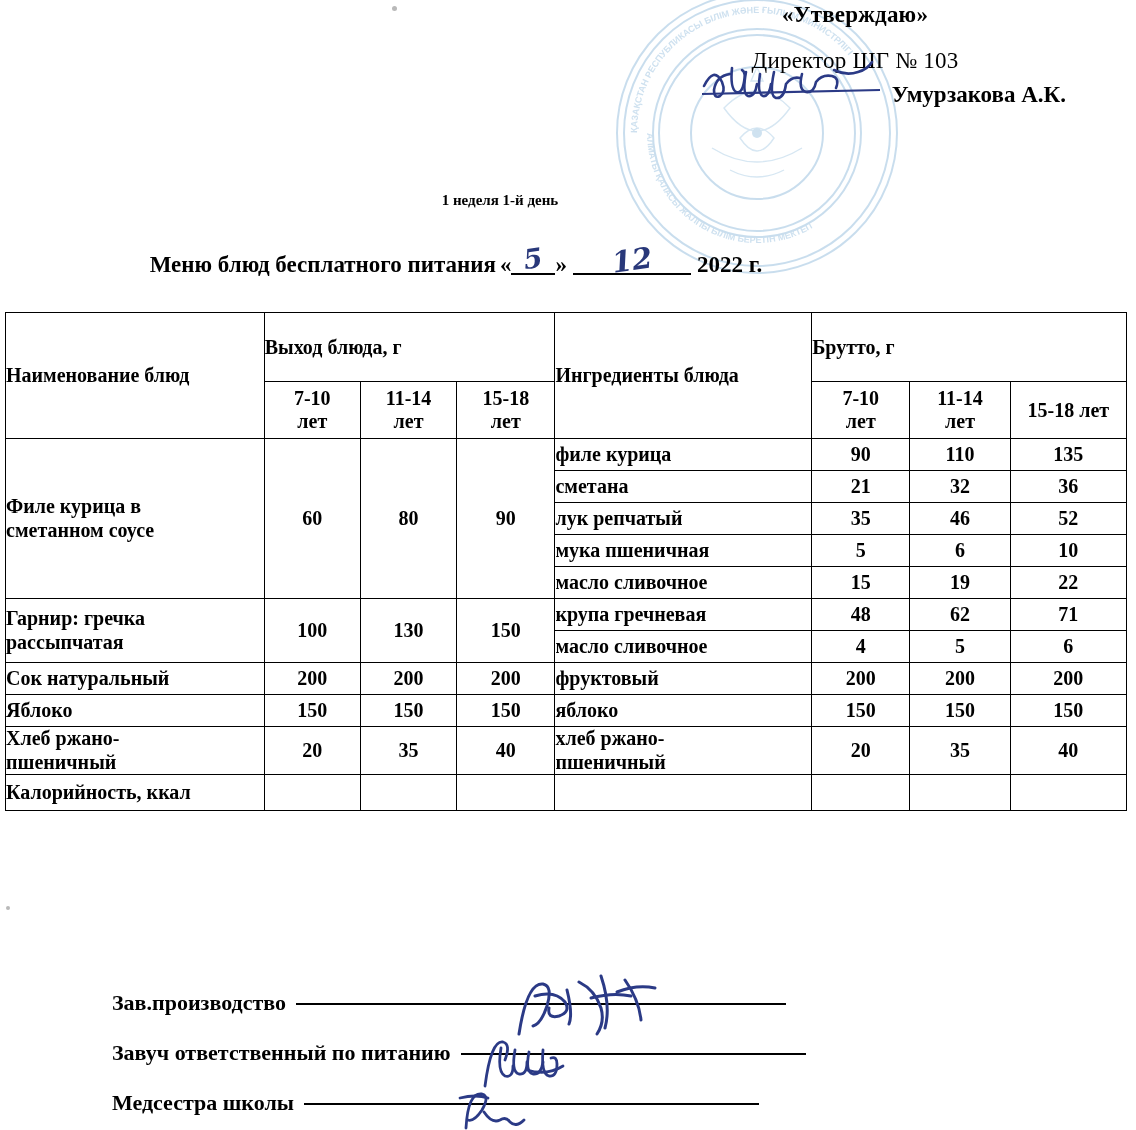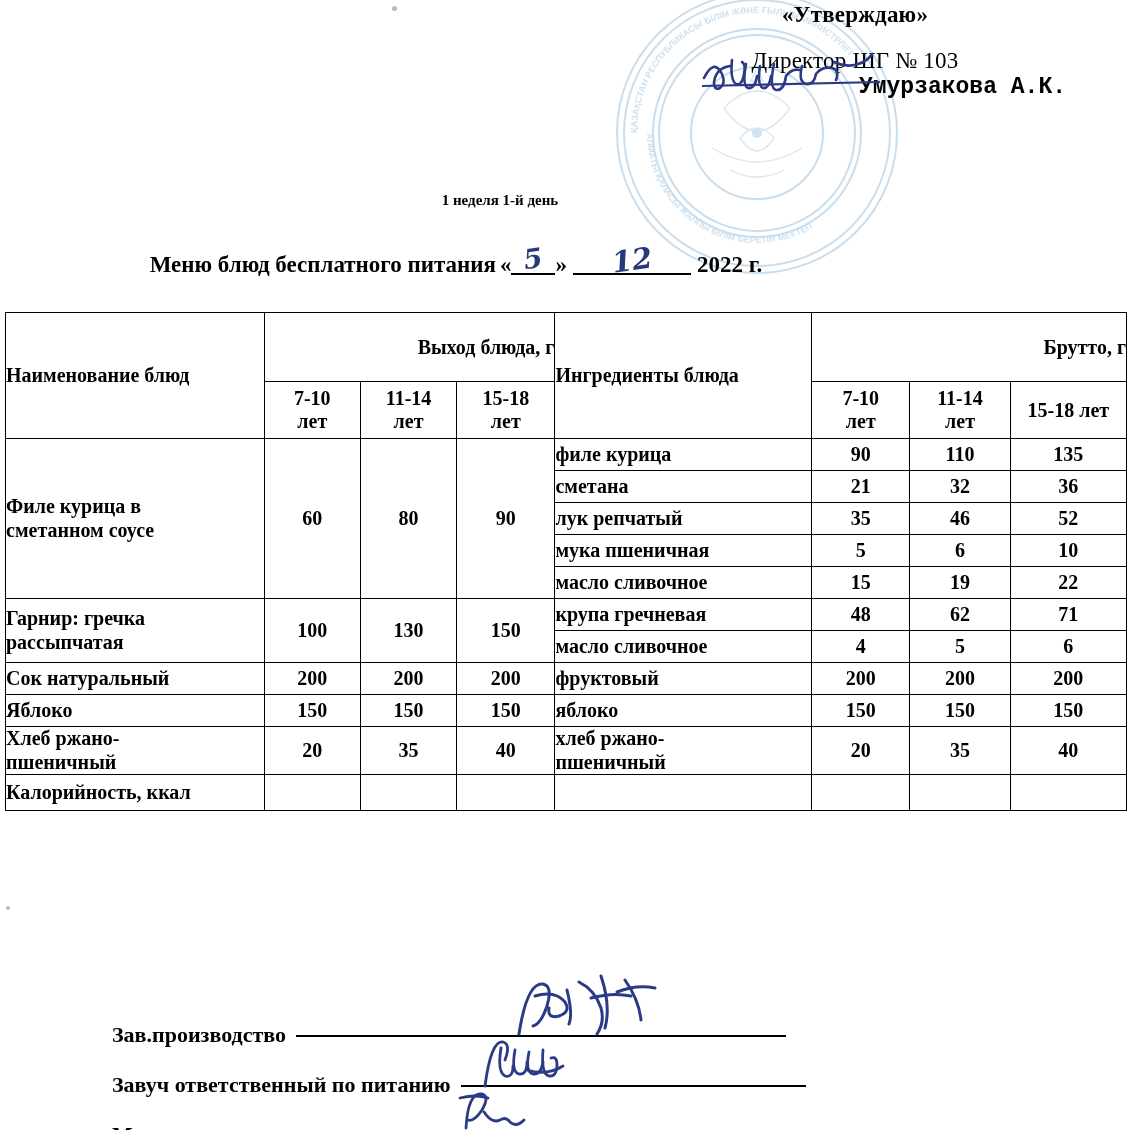--- a/index.html
+++ b/index.html
@@ -41,26 +41,25 @@
     letter-spacing: .2px;
   }
   .director-line {
     font-size: 23px;
     font-weight: normal;
     margin-top: 20px;
     letter-spacing: .2px;
   }
   .director-name-row {
     position: relative;
-    margin-top: 0;
+    margin-top: 8px;
     font-size: 23px;
     font-weight: bold;
     text-align: right;
     padding-right: 24px;
-    font-family: Liberation Mono, monospace;
   }
   .sig-director {
     position: absolute;
     left: 78px;
     top: -26px;
     width: 210px;
     height: 48px;
   }
 
   
@@ -126,21 +125,21 @@
     font-weight: bold;
   }
   table.menu td, table.menu th {
     border: 1.6px solid #000;
     padding: 0;
     font-weight: bold;
     font-size: 20px;
     vertical-align: middle;
   }
   .hdr-group {
-    text-align: right;
+    text-align: left;
     height: 68px;
     font-size: 21px;
   }
   .hdr-name {
     text-align: left;
     font-size: 21px;
     padding: 0 6px;
   }
   .hdr-age {
     text-align: center;
@@ -194,21 +193,21 @@
     width: 1136px;
     font-size: 22px;
     font-weight: bold;
   }
   .sig-row {
     position: relative;
     height: 50px;
     padding-left: 112px;
     white-space: nowrap;
   }
-  .sig-label { display: inline-block; margin-top: 32px; }
+  .sig-label { display: inline-block; }
   .sig-line {
     display: inline-block;
     border-bottom: 2.5px solid #000;
     vertical-align: 5px;
     margin-left: 10px;
   }
   .l1 { width: 490px; }
   .l2 { width: 345px; }
   .l3 { width: 455px; }
   .scribble {

